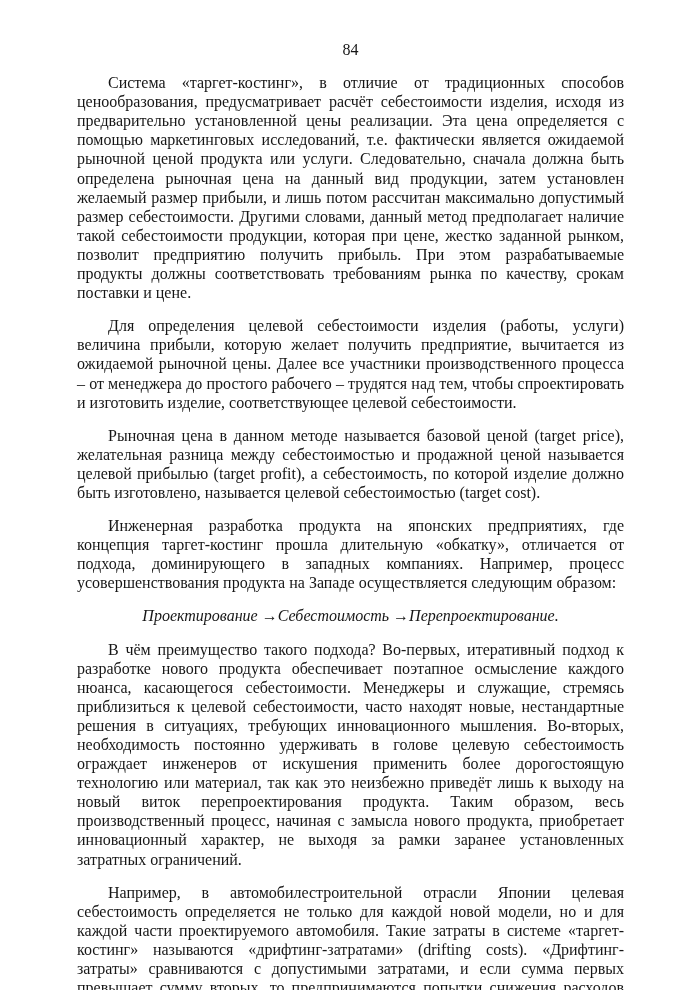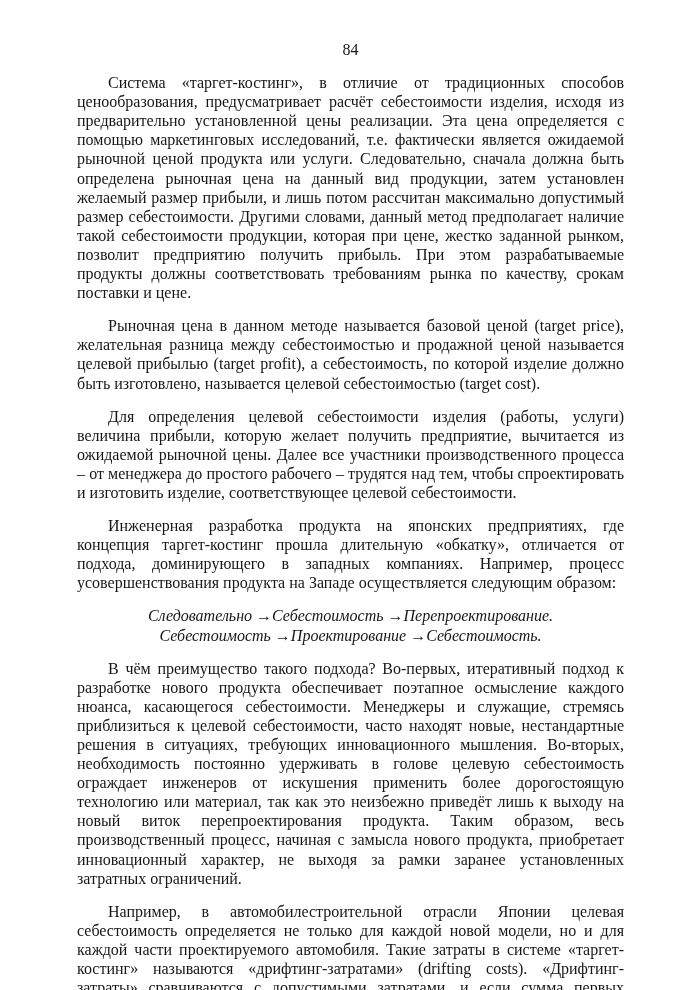--- a/index.html
+++ b/index.html
@@ -44,27 +44,26 @@
   }
 </style>
 </head>
 <body>
 
 <div class="page">
   <div class="page-number">84</div>
 
   <p class="para">Система «таргет-костинг», в отличие от традиционных способов ценообразования, предусматривает расчёт себестоимости изделия, исходя из предварительно установленной цены реализации. Эта цена определяется с помощью маркетинговых исследований, т.е. фактически является ожидаемой рыночной ценой продукта или услуги. Следовательно, сначала должна быть определена рыночная цена на данный вид продукции, затем установлен желаемый размер прибыли, и лишь потом рассчитан максимально допустимый размер себестоимости. Другими словами, данный метод предполагает наличие такой себестоимости продукции, которая при цене, жестко заданной рынком, позволит предприятию получить прибыль. При этом разрабатываемые продукты должны соответствовать требованиям рынка по качеству, срокам поставки и цене.</p>
 
+  <p class="para">Для определения целевой себестоимости изделия (работы, услуги) величина прибыли, которую желает получить предприятие, вычитается из ожидаемой рыночной цены. Далее все участники производственного процесса – от менеджера до простого рабочего – трудятся над тем, чтобы спроектировать и изготовить изделие, соответствующее целевой себестоимости.</p>
+
   <p class="para">Рыночная цена в данном методе называется базовой ценой (target price), желательная разница между себестоимостью и продажной ценой называется целевой прибылью (target profit), а себестоимость, по которой изделие должно быть изготовлено, называется целевой себестоимостью (target cost).</p>
-
-  <p class="para">Для определения целевой себестоимости изделия (работы, услуги) величина прибыли, которую желает получить предприятие, вычитается из ожидаемой рыночной цены. Далее все участники производственного процесса – от менеджера до простого рабочего – трудятся над тем, чтобы спроектировать и изготовить изделие, соответствующее целевой себестоимости.</p>
 
   <p class="para">Инженерная разработка продукта на японских предприятиях, где концепция таргет-костинг прошла длительную «обкатку», отличается от подхода, доминирующего в западных компаниях. Например, процесс усовершенствования продукта на Западе осуществляется следующим образом:</p>
 
-  <p class="formula">Следовательно →Себестоимость →Перепроектирование.</p>
+  <p class="formula">Проектирование →Себестоимость →Перепроектирование.</p>
 
 
-  <p class="formula">Себестоимость →Проектирование →Себестоимость.</p>
 
   <p class="para">В чём преимущество такого подхода? Во-первых, итеративный подход к разработке нового продукта обеспечивает поэтапное осмысление каждого нюанса, касающегося себестоимости. Менеджеры и служащие, стремясь приблизиться к целевой себестоимости, часто находят новые, нестандартные решения в ситуациях, требующих инновационного мышления. Во-вторых, необходимость постоянно удерживать в голове целевую себестоимость ограждает инженеров от искушения применить более дорогостоящую технологию или материал, так как это неизбежно приведёт лишь к выходу на новый виток перепроектирования продукта. Таким образом, весь производственный процесс, начиная с замысла нового продукта, приобретает инновационный характер, не выходя за рамки заранее установленных затратных ограничений.</p>
 
   <p class="para">Например, в автомобилестроительной отрасли Японии целевая себестоимость определяется не только для каждой новой модели, но и для каждой части проектируемого автомобиля. Такие затраты в системе «таргет-костинг» называются «дрифтинг-затратами» (drifting costs). «Дрифтинг-затраты» сравниваются с допустимыми затратами, и если сумма первых превышает сумму вторых, то предпринимаются попытки снижения расходов производства, в том числе с</p>
 </div>
 
 </body></html>

